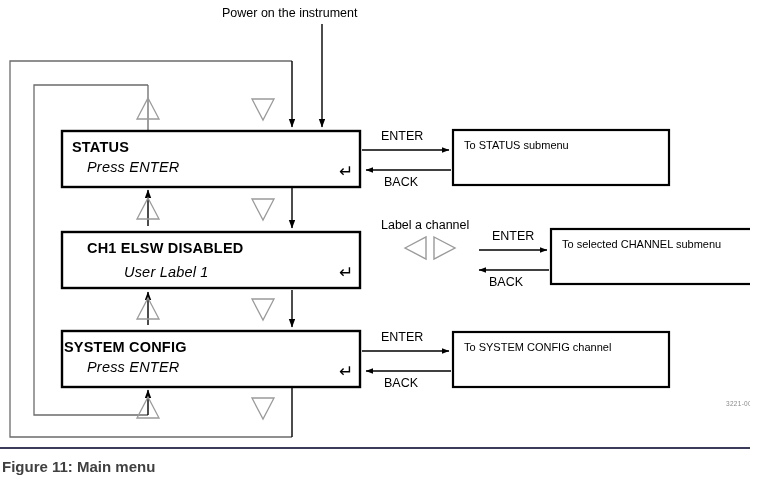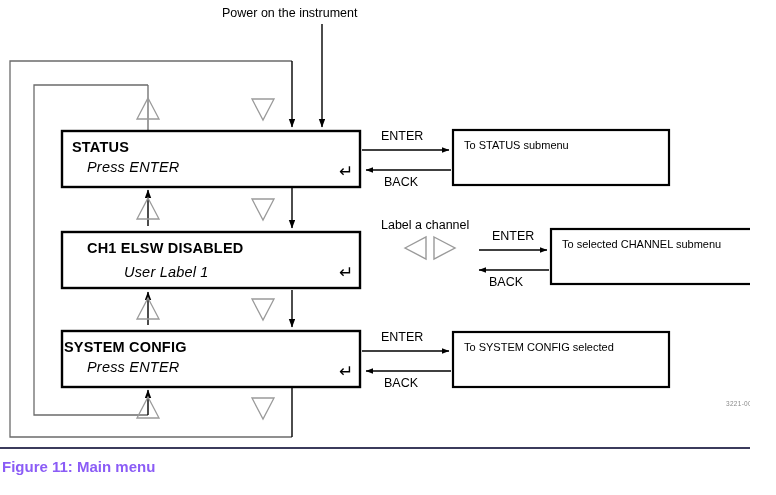--- a/index.html
+++ b/index.html
@@ -72,21 +72,21 @@
     height: 2px;
     background: #3b3b5c;
   }
   #figure-caption {
     position: absolute;
     left: 2px;
     top: 458px;
     font-family: "Liberation Sans", sans-serif;
     font-size: 15px;
     font-weight: bold;
-    color: #8b5cf6;
+    color: #404040;
     white-space: nowrap;
   }
 </style>
 </head>
 <body>
 
 <div id="root">
 
   <svg id="diagram-svg" viewBox="0 0 776 495" xmlns="http://www.w3.org/2000/svg">
     <defs>
@@ -227,21 +227,21 @@
   <div class="lbl menu-title" style="left:87px; top:240px;">CH1  ELSW DISABLED</div>
   <div class="lbl menu-sub" style="left:87px; top:264px;margin-left:37px;">User Label 1</div>
   <div class="lbl enter-glyph" style="left:339px; top:264px;">↵</div>
 
   <div class="lbl menu-title" style="left:64px; top:339px;">SYSTEM CONFIG</div>
   <div class="lbl menu-sub" style="left:87px; top:359px;">Press ENTER</div>
   <div class="lbl enter-glyph" style="left:339px; top:363px;">↵</div>
 
   <div class="lbl submenu-text" style="left:464px; top:139px;">To STATUS submenu</div>
   <div class="lbl submenu-text" style="left:562px; top:238px;">To selected CHANNEL submenu</div>
-  <div class="lbl submenu-text" style="left:464px; top:341px;">To SYSTEM CONFIG selected</div>
+  <div class="lbl submenu-text" style="left:464px; top:341px;">To SYSTEM CONFIG channel</div>
 
   <div class="lbl trans-label" style="left:381px; top:129px;">ENTER</div>
   <div class="lbl trans-label" style="left:384px; top:175px;">BACK</div>
 
   <div class="lbl trans-label" style="left:492px; top:229px;">ENTER</div>
   <div class="lbl trans-label" style="left:489px; top:275px;">BACK</div>
 
   <div class="lbl trans-label" style="left:381px; top:330px;">ENTER</div>
   <div class="lbl trans-label" style="left:384px; top:376px;">BACK</div>
 

